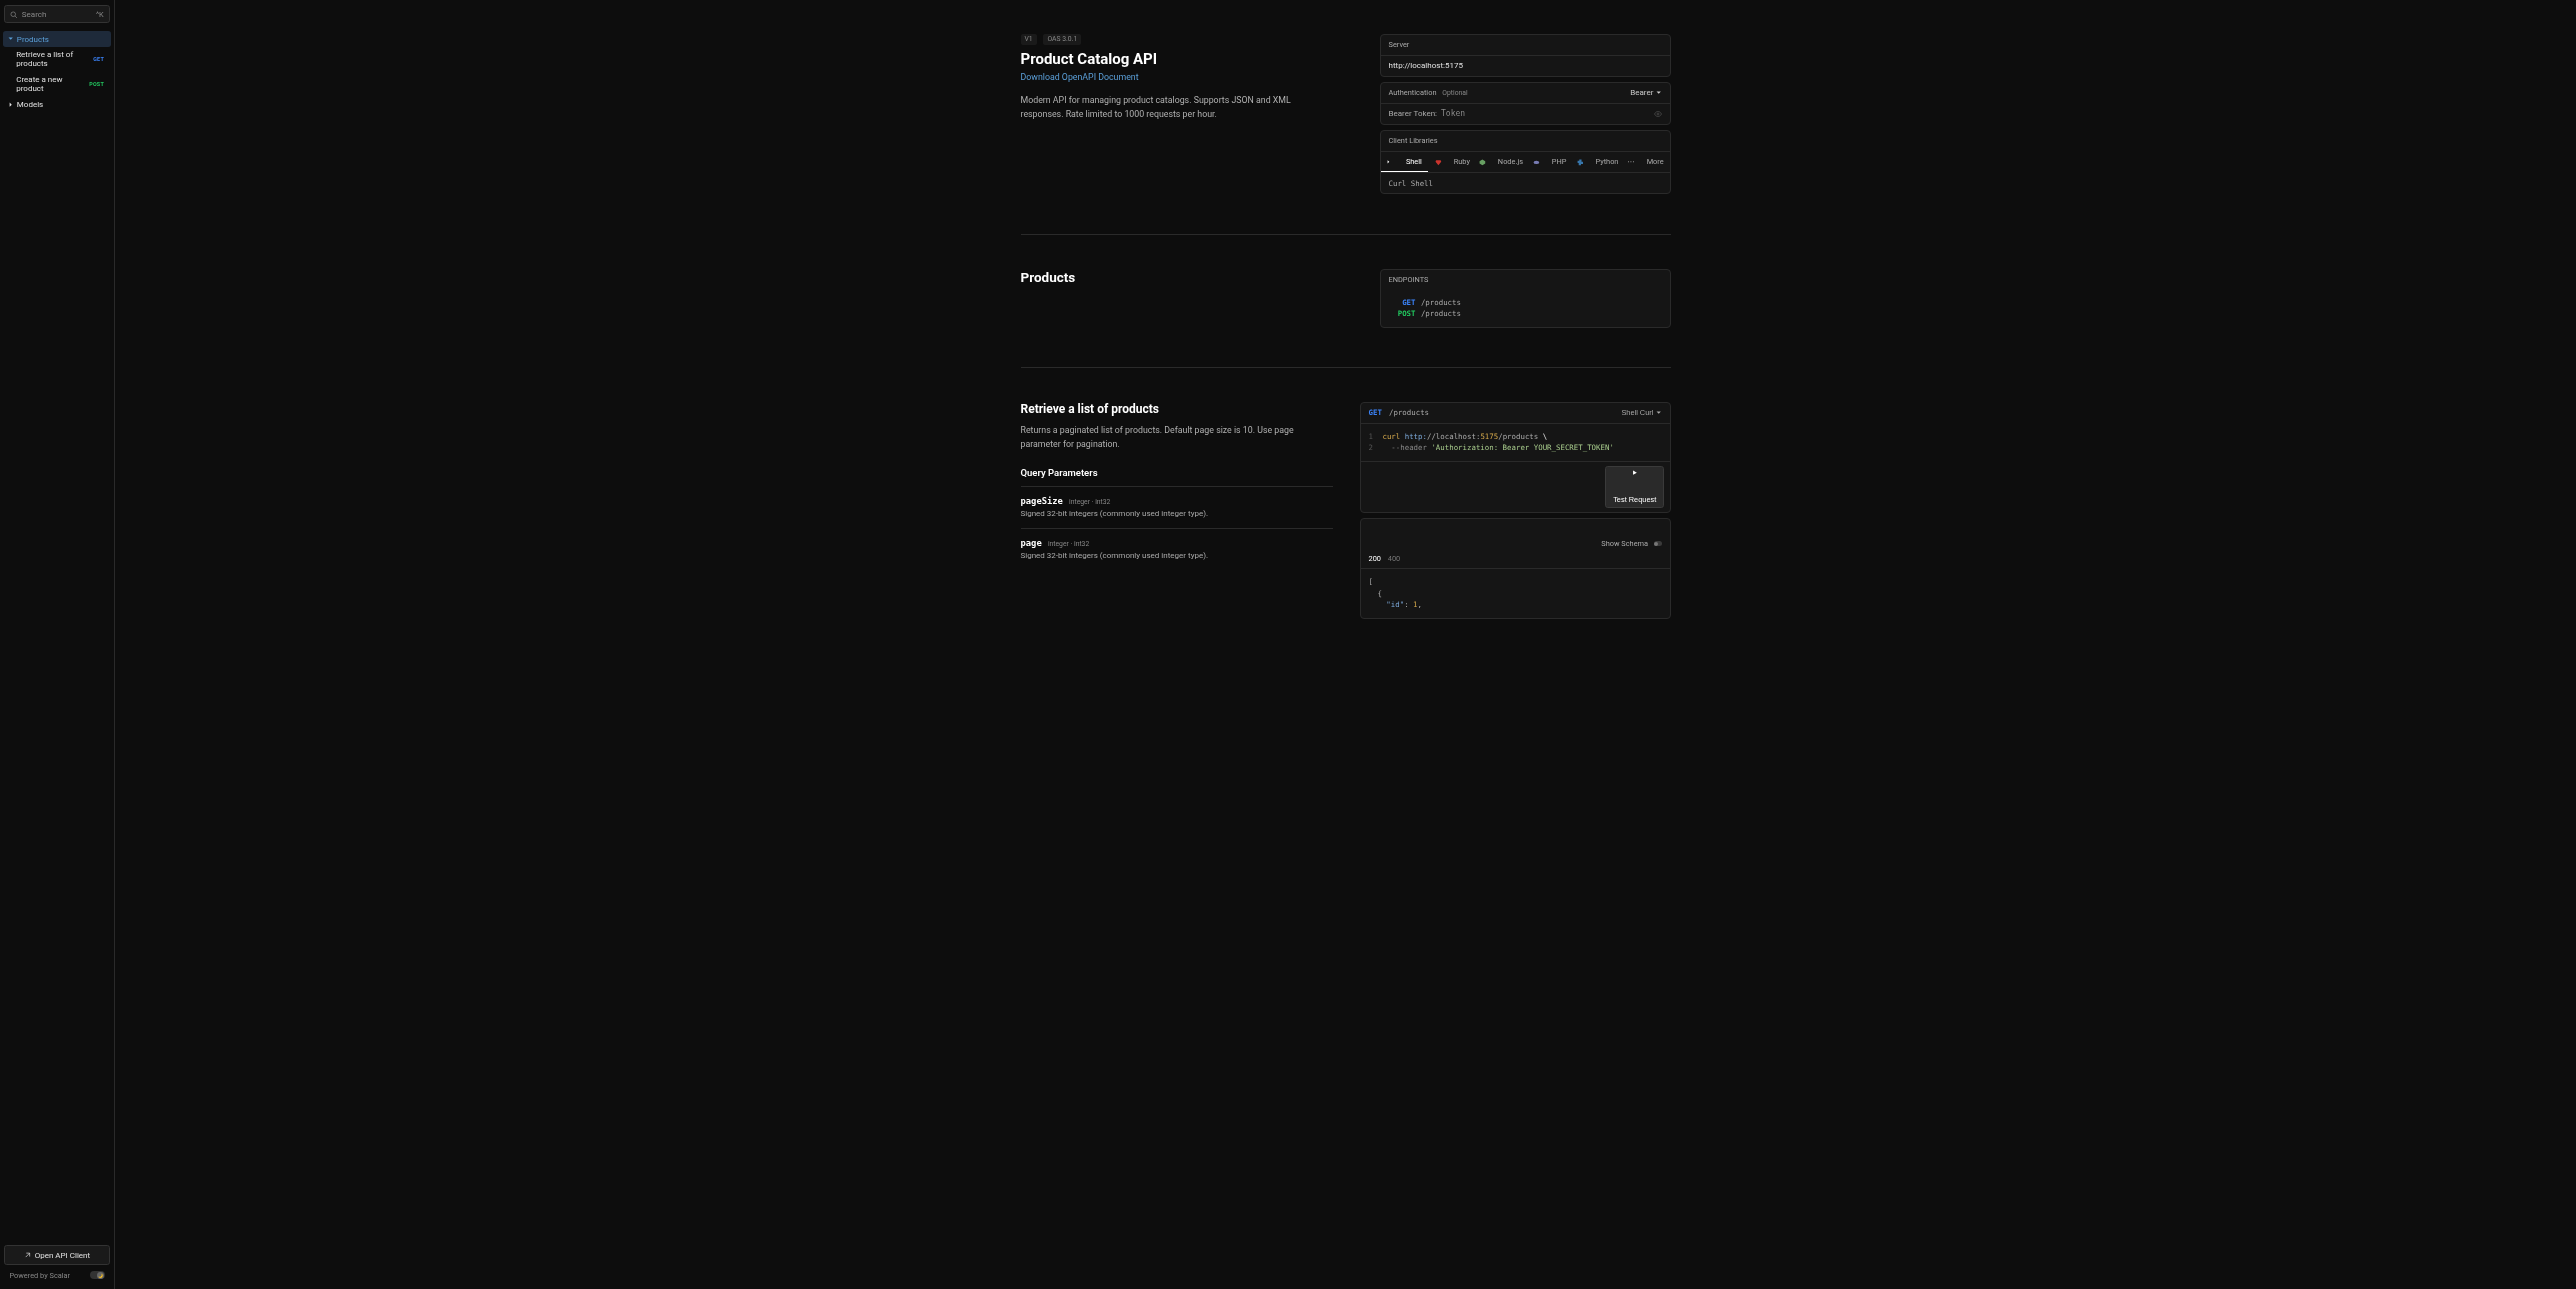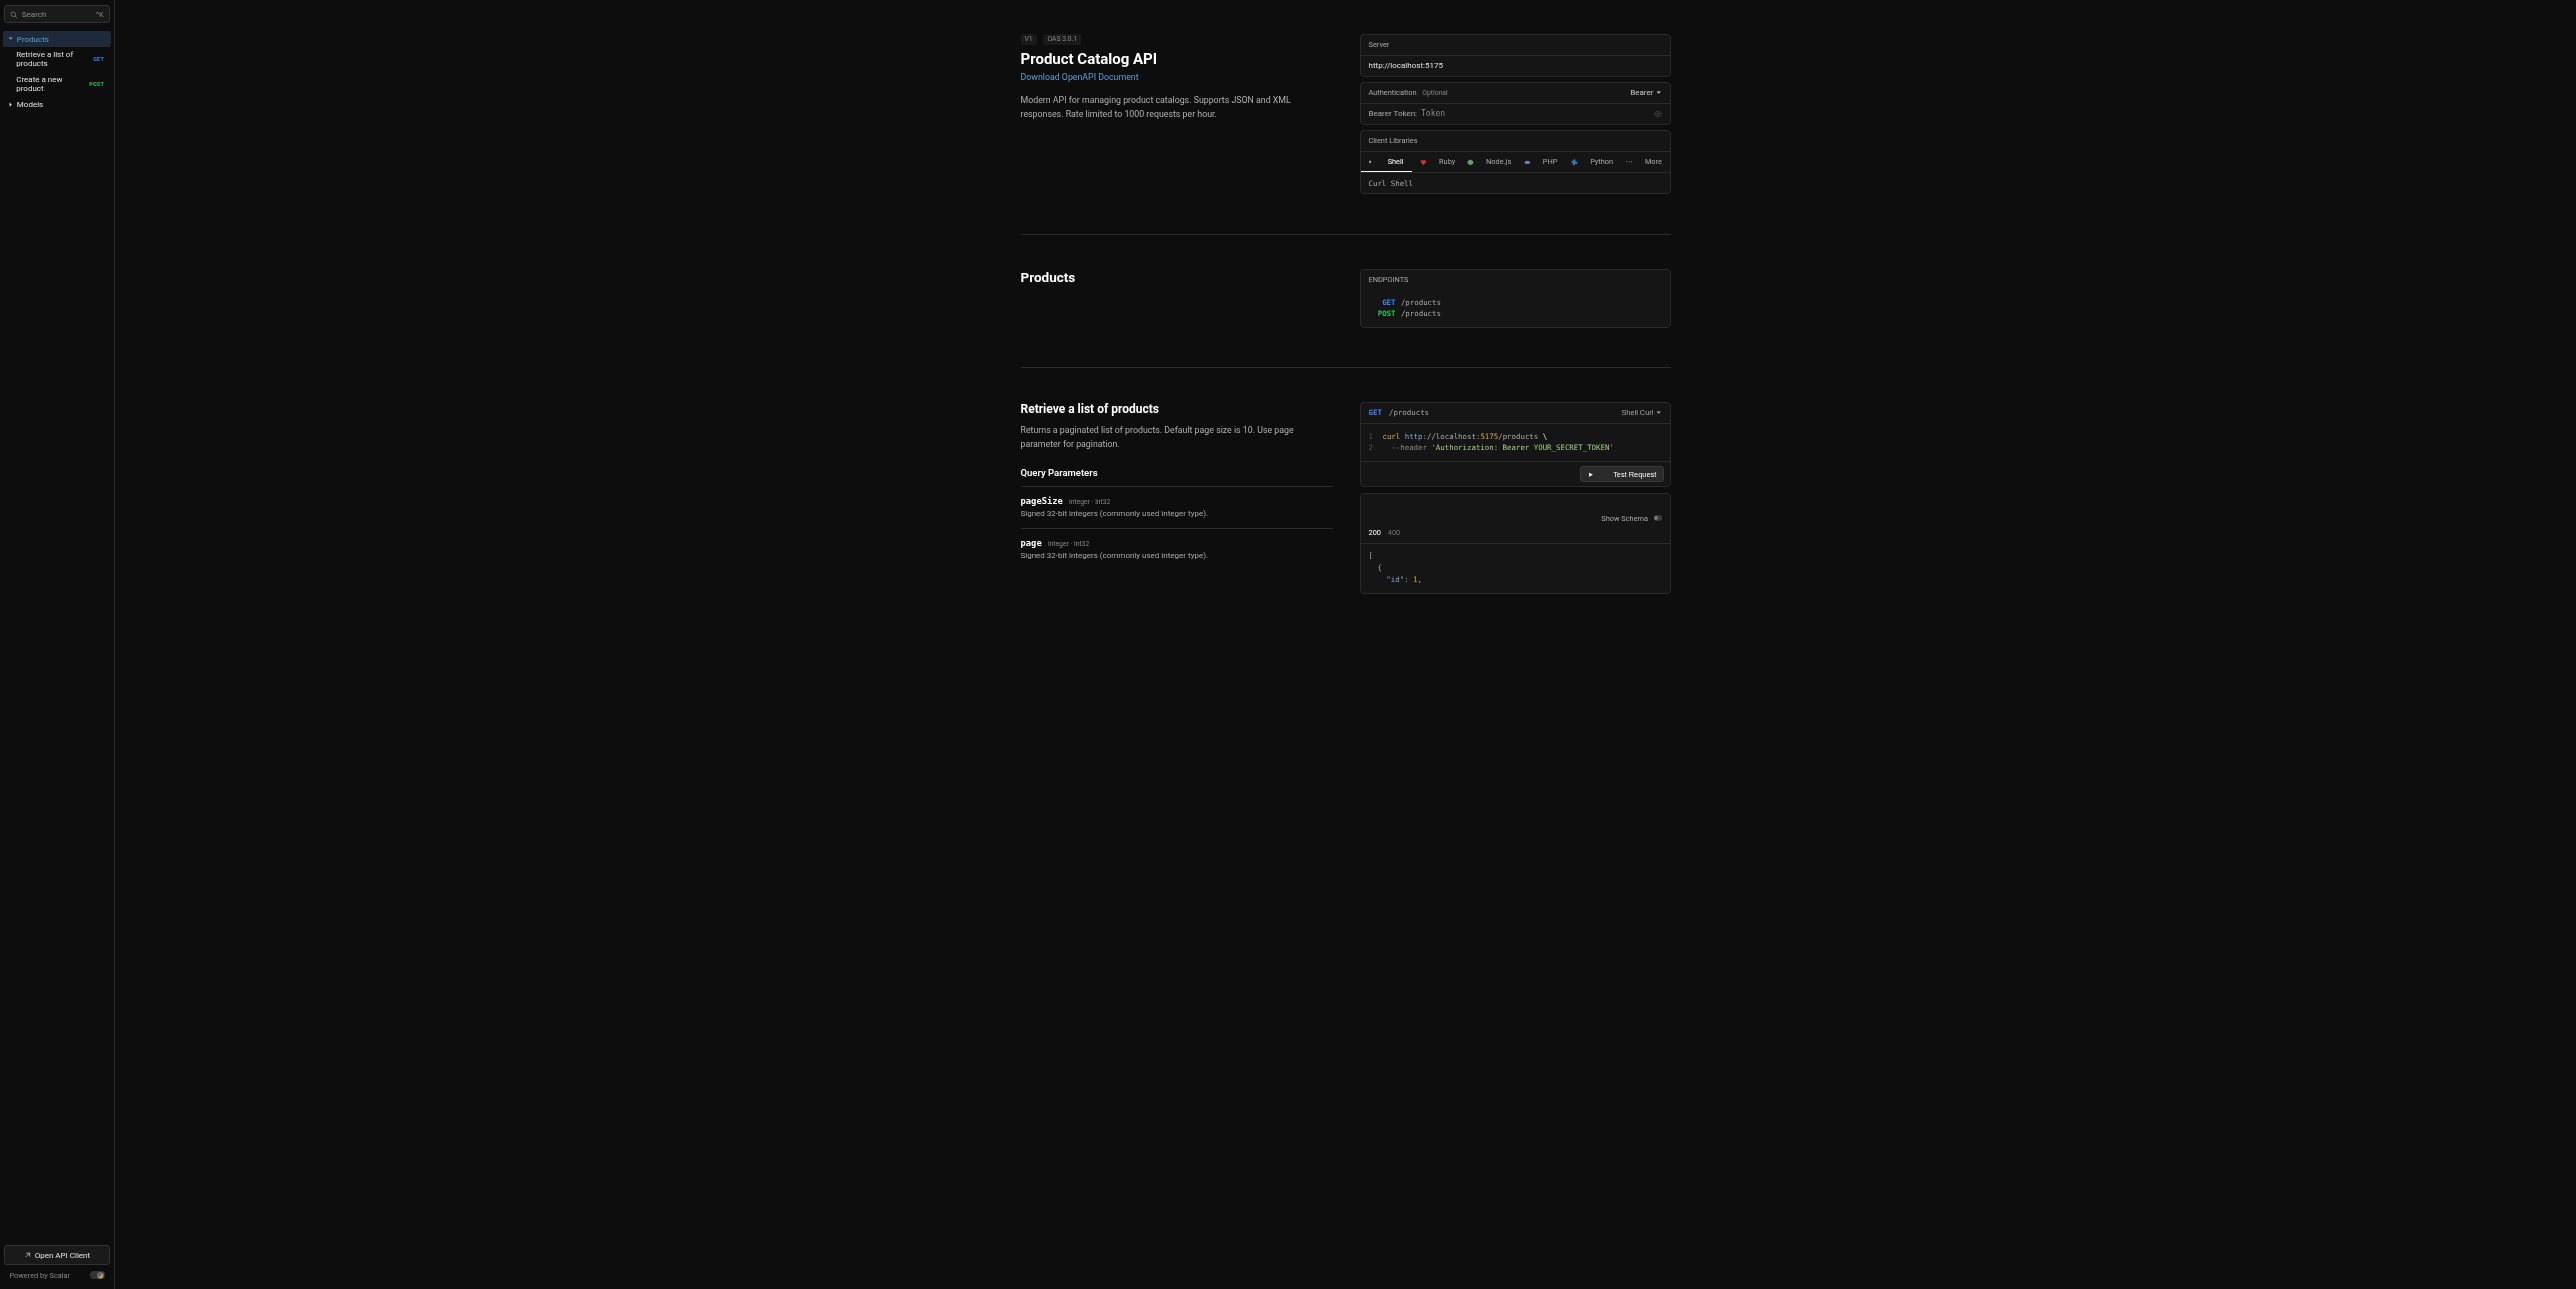--- a/index.html
+++ b/index.html
@@ -117,20 +117,21 @@
 h3 { font-size: 12px; font-weight: 700; margin-bottom: 6.8px; color: #fff; }
 h4 { font-size: 9.5px; font-weight: 600; margin-bottom: 8px; color: #fff; }
 .download-link { color: #5b9fd8; font-size: 8.8px; text-decoration: none; display: inline-block; margin-bottom: 10.8px; }
 .description { color: #b0b0b0; line-height: 1.6; font-size: 8.8px; }
 .panel {
   background: #151515;
   border: 0.7px solid #2a2a2a;
   border-radius: 4px;
   margin-bottom: 5.4px;
   overflow: hidden;
+  margin-left: 20px;
 }
 .panel-header {
   padding: 5.4px 8px;
   font-size: 7.4px;
   color: #aaa;
   display: flex;
   align-items: center;
   justify-content: space-between;
 }
 .panel-header .tag { font-size: 6.8px; color: #888; margin-left: 4px; }
@@ -204,20 +205,21 @@
   background: #2a2a2a;
   border: 0.7px solid #3a3a3a;
   color: #fff;
   padding: 2.7px 6.8px;
   border-radius: 2.7px;
   font-size: 7.4px;
   display: flex;
   align-items: center;
   gap: 20px;
   cursor: pointer;
+  flex-direction: column;
 }
 .resp-header { padding: 5.4px 8px; display: flex; align-items: center; gap: 6.8px; font-size: 7.4px; }
 .resp-code { color: #fff; cursor: pointer; margin-top: 29px; }
 .resp-code.dim { color: #777; }
 .resp-right { margin-left: auto; display: flex; align-items: center; gap: 5.4px; color: #aaa; }
 .schema-toggle { width: 8px; height: 5.4px; background: #3a3a3a; border-radius: 2.7px; position: relative; }
 .schema-toggle::after { content: ""; position: absolute; left: 0.7px; top: 0.7px; width: 4px; height: 4px; background: #777; border-radius: 50%; }
 .resp-body { border-top: 0.7px solid #2a2a2a; padding: 6.8px 8px; font-family: ui-monospace, Menlo, monospace; font-size: 7.4px; line-height: 1.6; color: #aaa; }
 .j-key { color: #7ba7d7; }
 .j-num { color: #d4a84b; }

